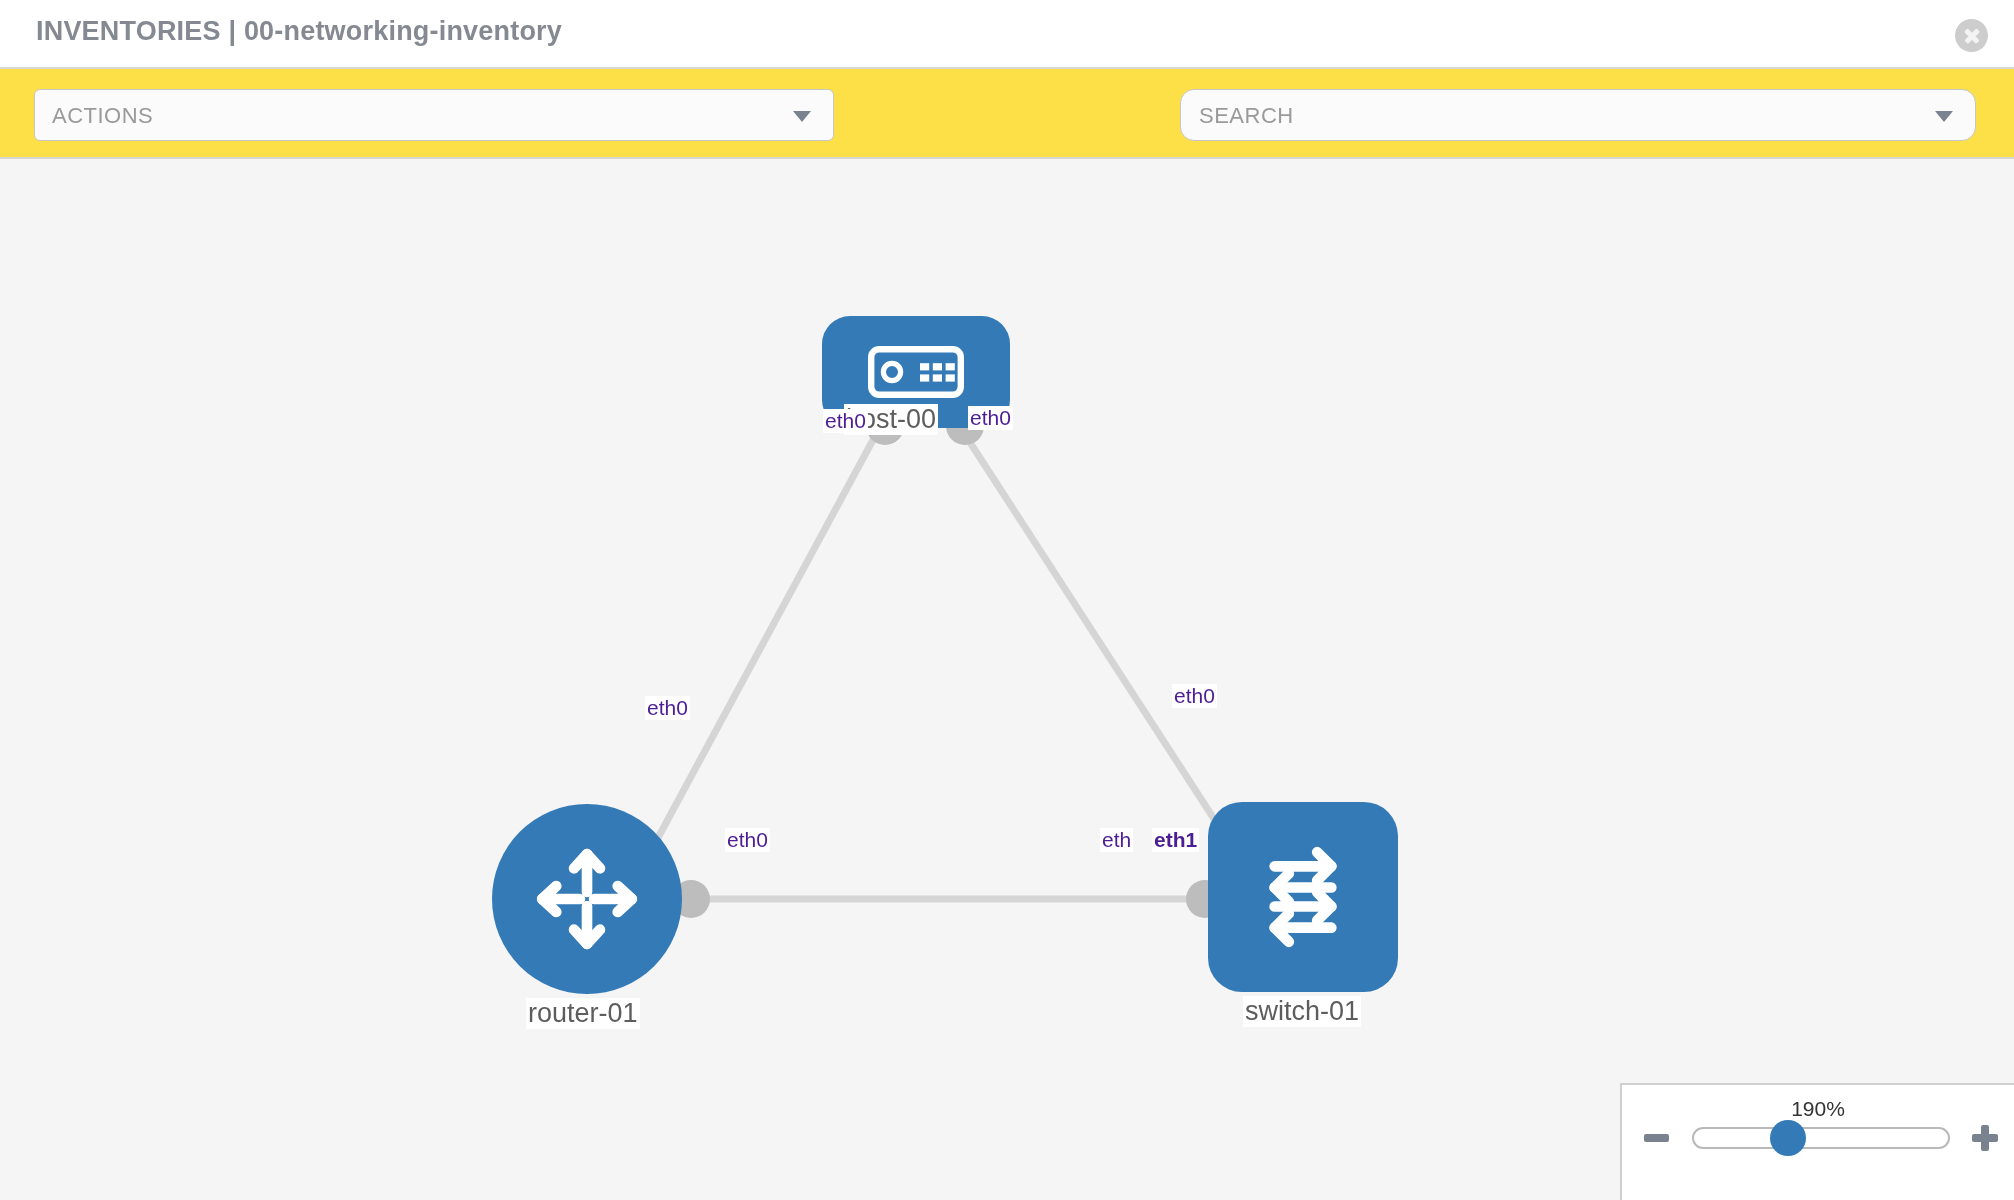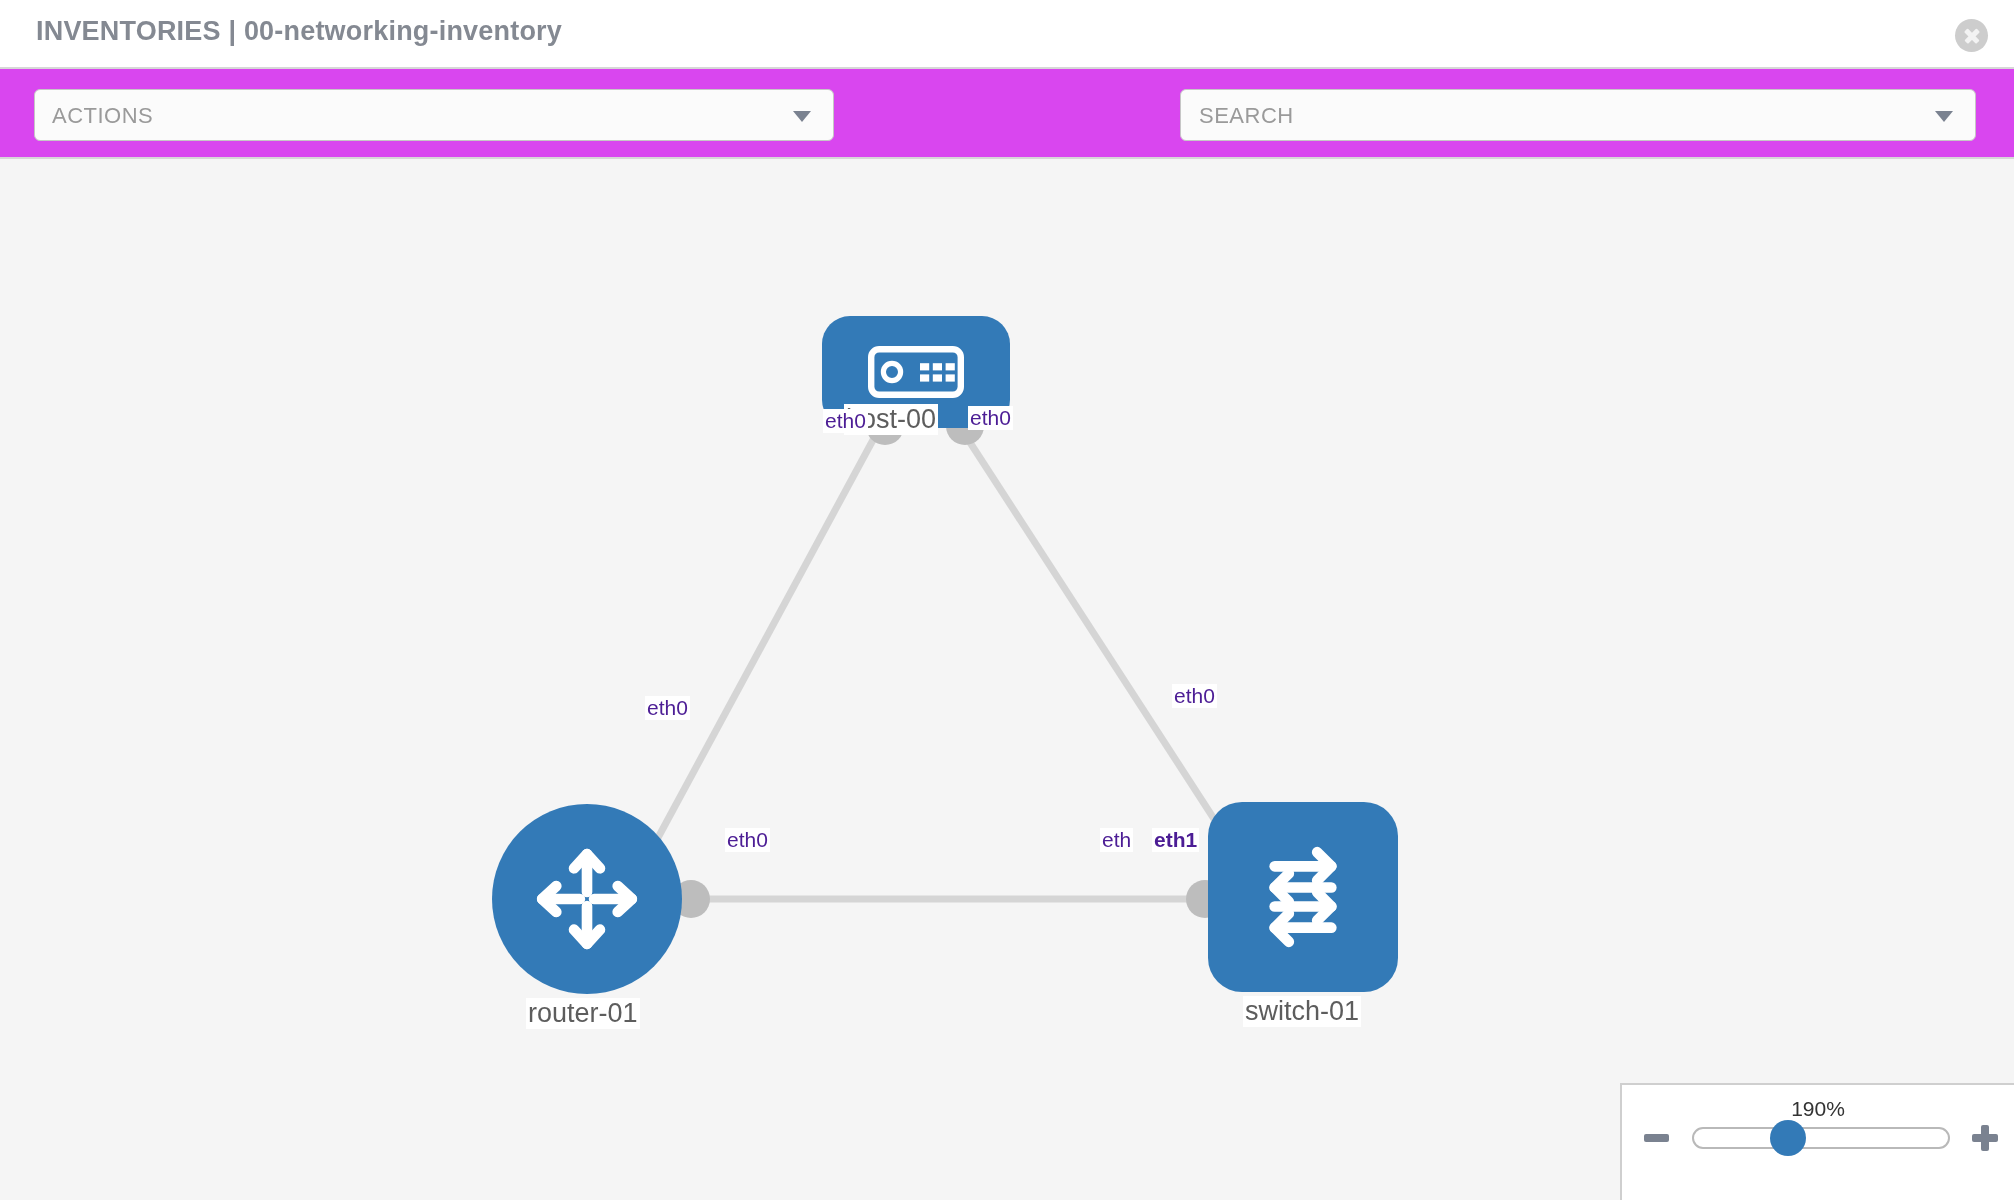--- a/index.html
+++ b/index.html
@@ -35,21 +35,21 @@
     width: 17px; height: 4.5px; border-radius: 1px;
     background: #f3f3f3;
   }
   .close-btn::before { transform: translate(-50%,-50%) rotate(45deg); }
   .close-btn::after  { transform: translate(-50%,-50%) rotate(-45deg); }
 
   
   .toolbar {
     position: absolute; left: 0; top: 69px;
     width: 2014px; height: 90px;
-    background: #d946ef;
+    background: #fde047;
     border-bottom: 2px solid #d7d7d7;
   }
   .actions-select {
     position: absolute; left: 34px; top: 20px;
     width: 800px; height: 52px;
     background: #fbfbfb;
     border: 1px solid #c6c6c6; border-radius: 6px;
   }
   .actions-label {
     position: absolute; left: 17px; top: 13px;
@@ -66,21 +66,21 @@
     position: absolute; top: 94px;
     width: 44px; height: 44px; cursor: pointer;
   }
   .icon-wrench { left: 1041px; }
   .icon-key    { left: 1110px; }
 
   .search-box {
     position: absolute; left: 1180px; top: 20px;
     width: 796px; height: 52px;
     background: #fbfbfb;
-    border: 1px solid #c6c6c6; border-radius: 6px;
+    border: 1px solid #c6c6c6; border-radius: 14px;
   }
   .search-label {
     position: absolute; left: 18px; top: 13px;
     font-size: 22px; color: #9a9a9a; letter-spacing: .5px;
   }
 
   
   .canvas {
     position: absolute; left: 0; top: 159px;
     width: 2014px; height: 1041px;

